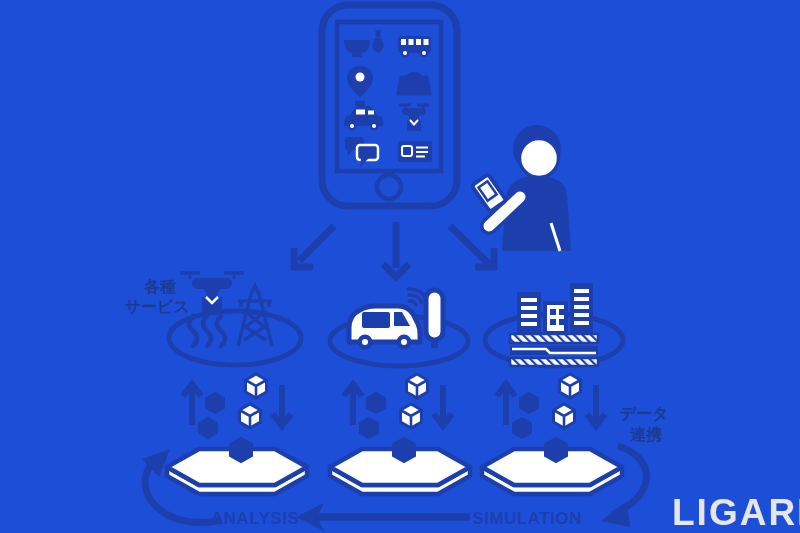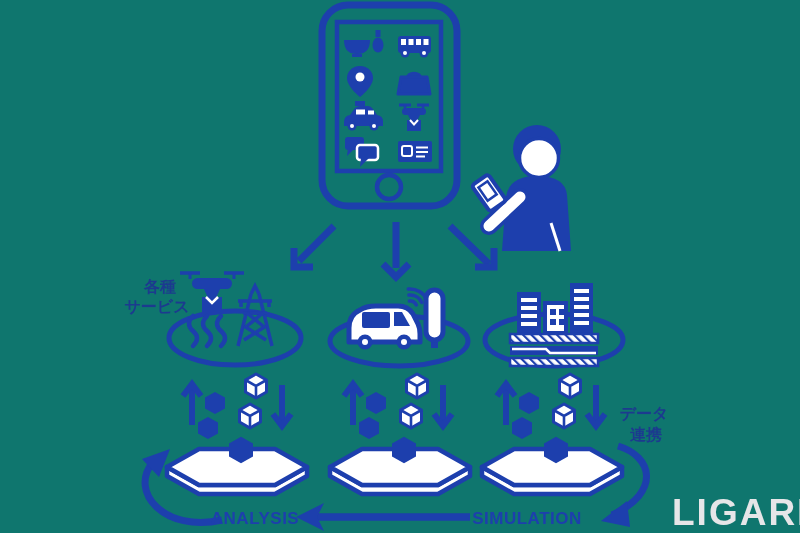--- a/index.html
+++ b/index.html
@@ -1,16 +1,16 @@
 <!DOCTYPE html>
 <html><head>
 <meta charset="utf-8">
 <style>
   html,body{margin:0;padding:0;background:#fff;}
-  #stage{position:relative;width:800px;height:533px;background:#0f766e;overflow:hidden;
+  #stage{position:relative;width:800px;height:533px;background:#1d4ed8;overflow:hidden;
          font-family:"Liberation Sans",sans-serif;}
   svg{display:block}
   .st{stroke:#1d3fad;fill:none}
   .stw{stroke:#ffffff;fill:none}
   .fl{fill:#1d3fad}
   .wh{fill:#ffffff}
   .lbl-jp{font-size:16px;font-weight:600;fill:#1c3a8f;}
   .lbl-en{font-size:17px;font-weight:bold;letter-spacing:.5px;fill:#1d3fad;}
   .wm{font-size:37px;font-weight:bold;letter-spacing:2px;fill:#e6e6e8;}
 </style>

